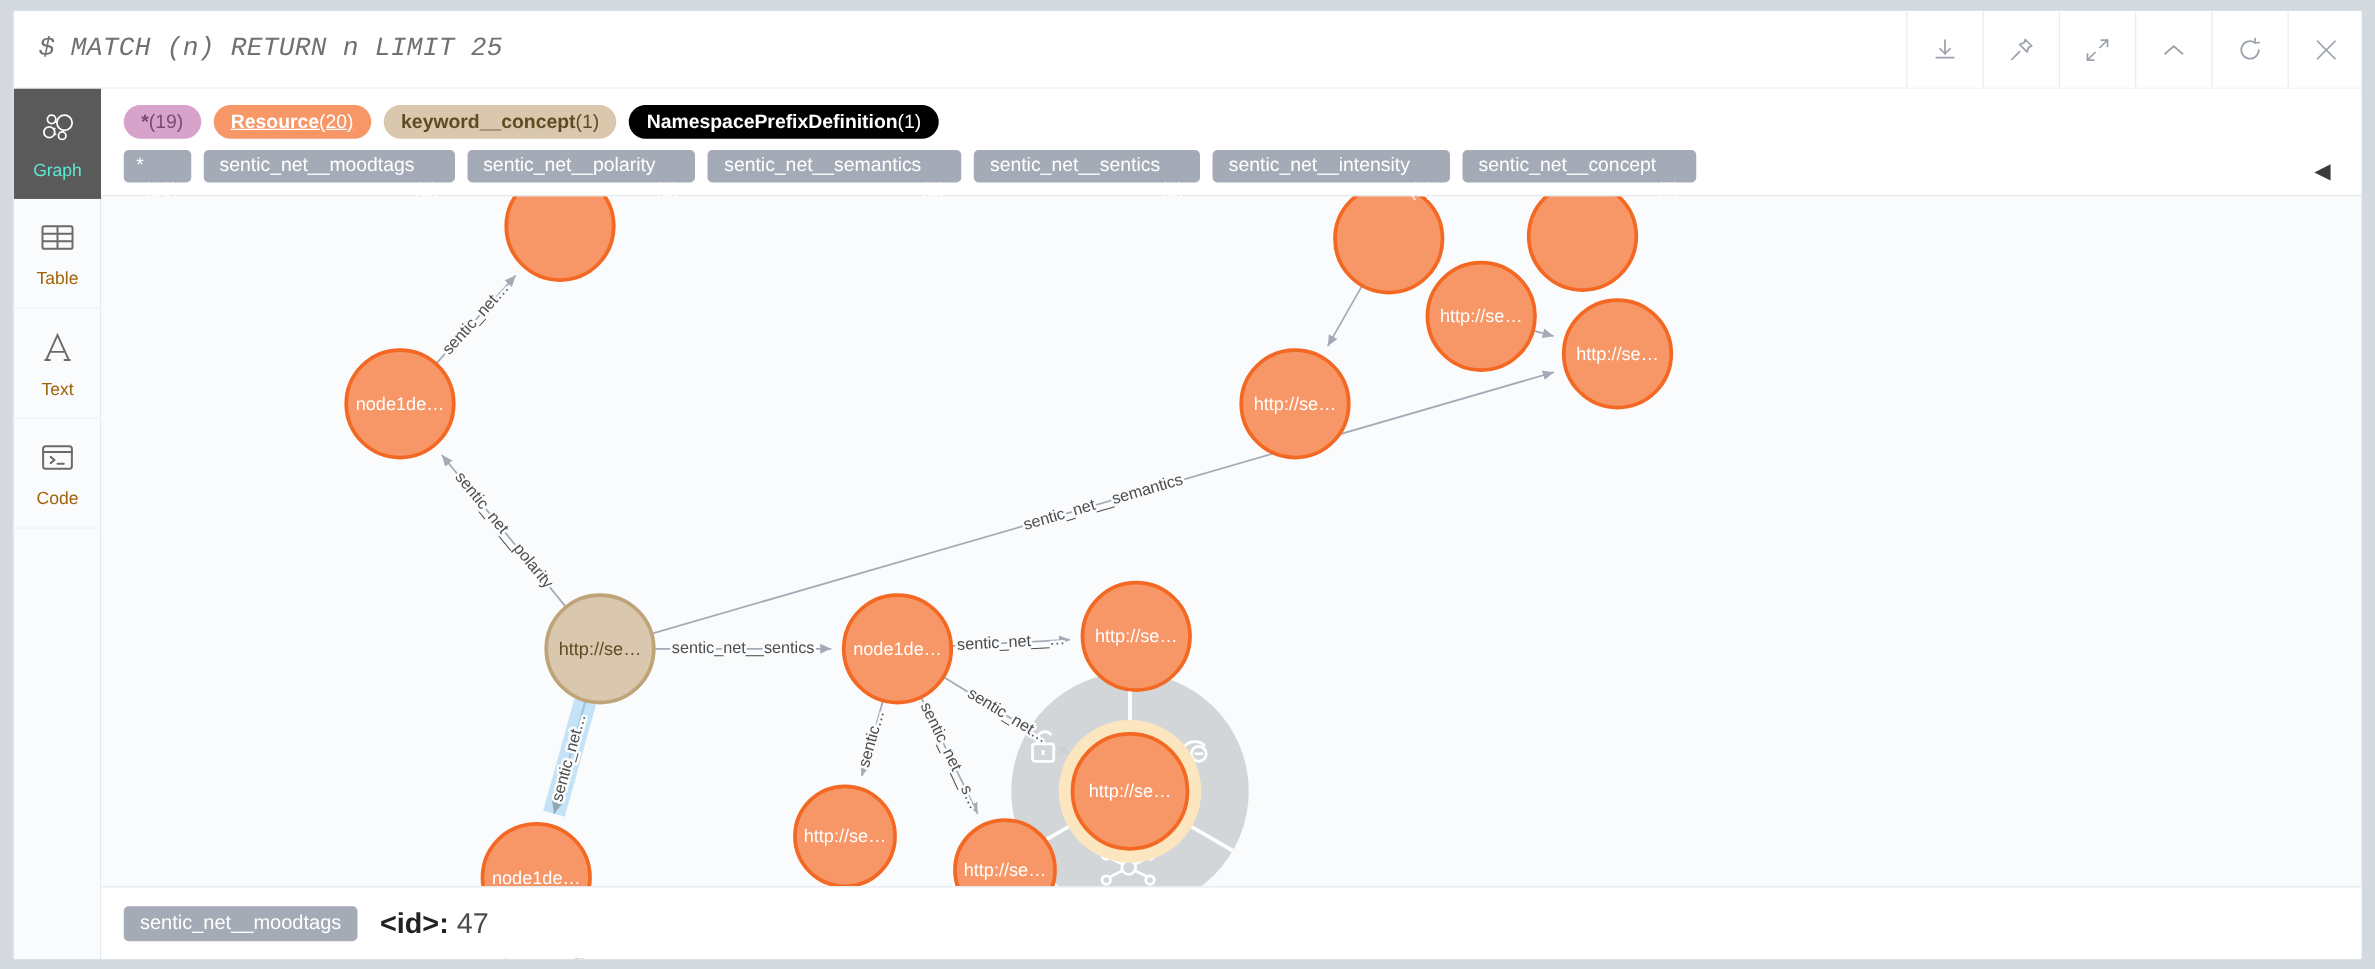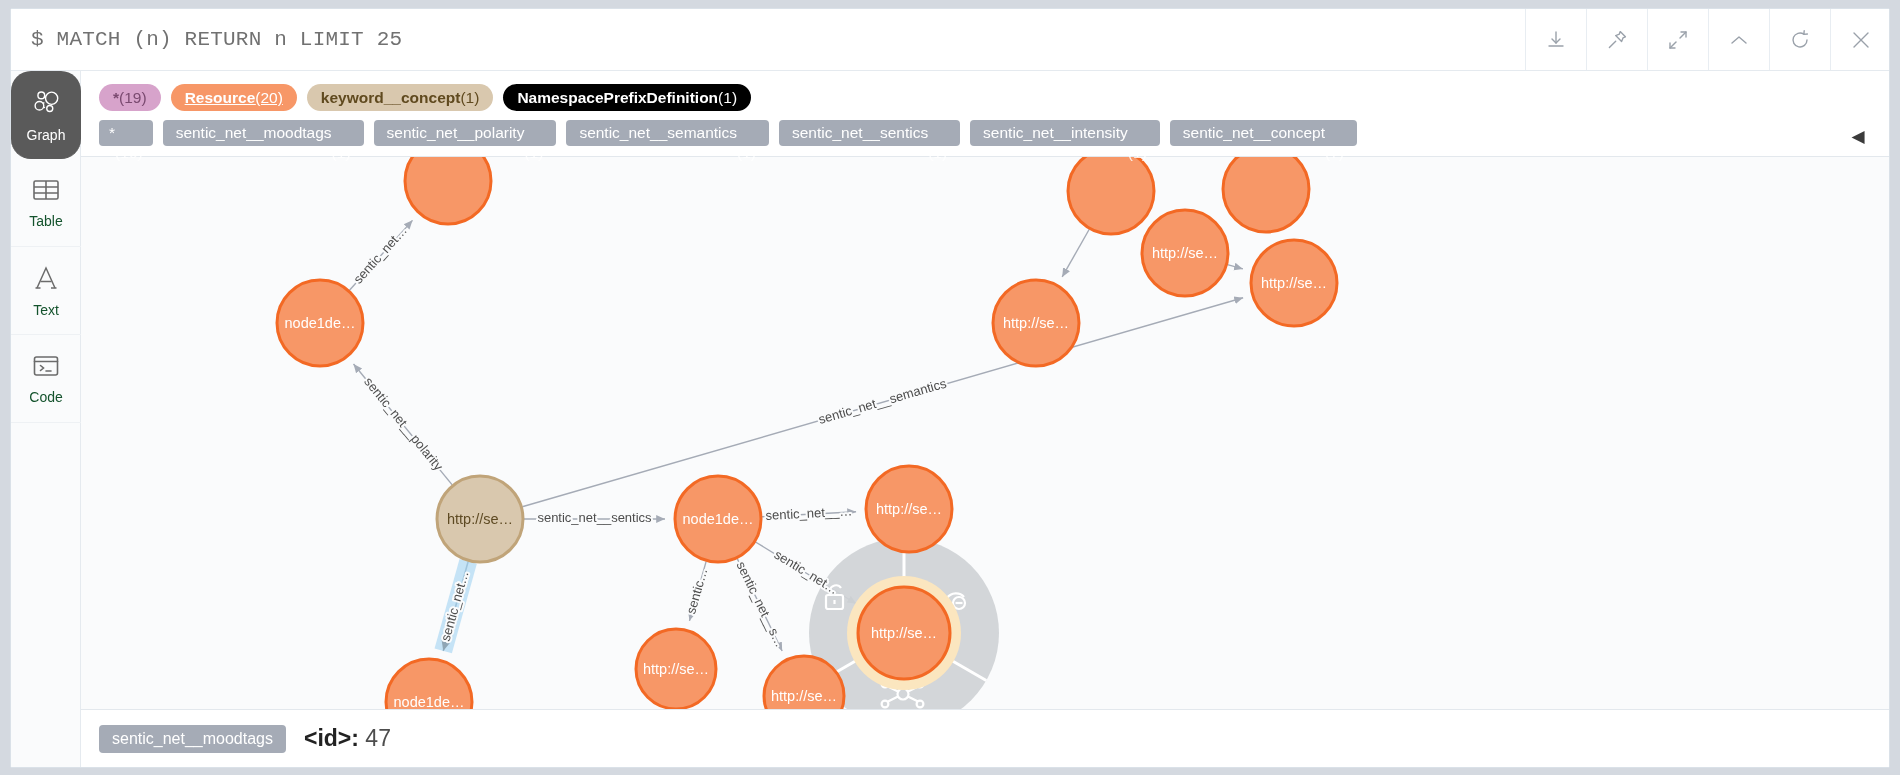--- a/index.html
+++ b/index.html
@@ -34,20 +34,21 @@
   }
   #query-text {
     flex: 1;
     display: flex; align-items: center;
     padding-left: 20px;
     font-family: "Liberation Mono", monospace;
     font-size: 21px;
     color: #717171;
     letter-spacing: 0.2px;
     white-space: nowrap;
+    font-style: italic;
   }
   .tb-btn {
     width: 61px;
     border-left: 1px solid #e8edf2;
     display: flex; align-items: center; justify-content: center;
     cursor: pointer;
     background: #fff;
   }
   .tb-btn svg { display:block; }
 
@@ -58,31 +59,30 @@
     background: #fafbfc;
     border-right: 1px solid #e5eaef;
   }
   .rail-item {
     height: 88px; width: 70px;
     display: flex; flex-direction: column;
     align-items: center; justify-content: center;
     gap: 7px;
     cursor: pointer;
     border-bottom: 1px solid #eef1f4;
-    color: #14532d;
+    color: #a16207;
   }
   .rail-item .rl {
     font-size: 14px;
     line-height: 1;
   }
   .rail-item.active {
     background: #5a5a5a;
-    color: #ffffff;
+    color: #5eead4;
     border-bottom-color: #5a5a5a;
-    border-radius: 20px;
   }
 
   
   #legend {
     position: absolute; left: 70px; top: 62px;
     width: 1810px;
     background: #ffffff;
     padding: 9px 0 7px 0;
     border-bottom: 1px solid #e3e8ed;
     z-index: 20;

